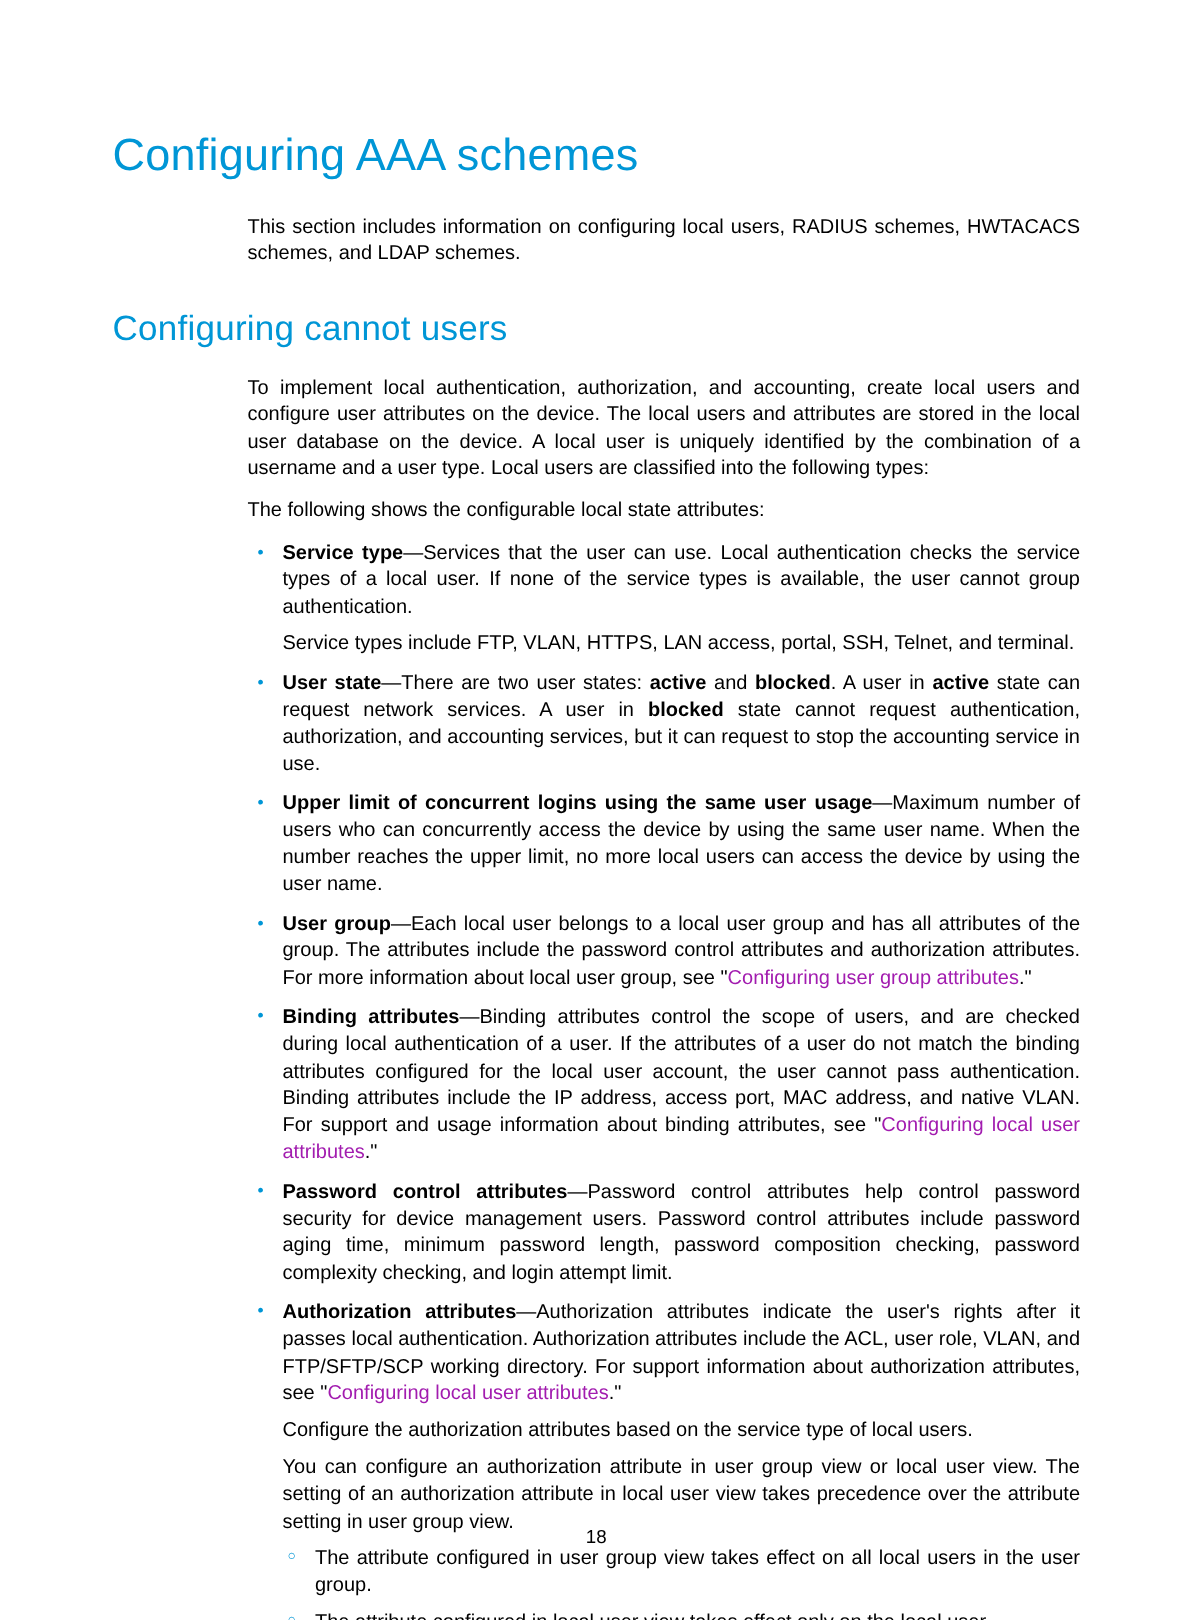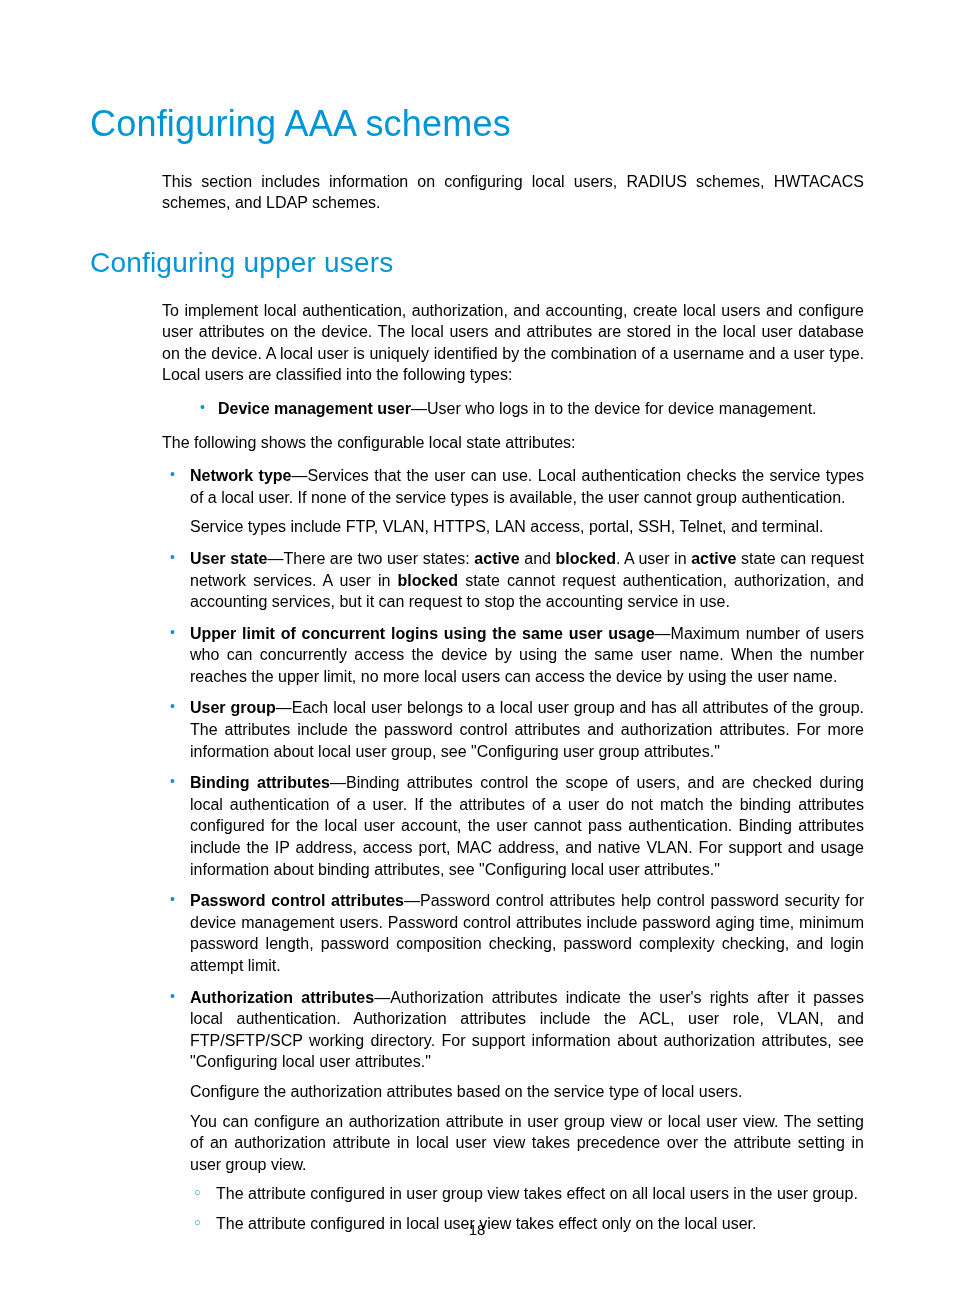--- a/index.html
+++ b/index.html
@@ -26,21 +26,21 @@
     letter-spacing: 0.2px;
   }
   h2.subtitle {
     font-weight: 300;
     font-size: 28px;
     color: #0096d6;
     margin: 30px 0 18px 0;
     letter-spacing: 0.2px;
   }
   .body-indent {
-    margin-left: 72px;
+    margin-left: 108px;
   }
   p {
     margin: 0 0 12px 0;
     text-align: justify;
   }
   ul.bullets, ul.subbullets {
     list-style: none;
     padding: 0;
     margin: 4px 0 12px 0;
   }
@@ -81,21 +81,21 @@
     content: "○";
     position: absolute;
     left: 4px;
     top: 1px;
     color: #0096d6;
     font-size: 11px;
     line-height: 1.6;
   }
   .b { font-weight: 700; }
   a.link {
-    color: #000000;
+    color: #a21caf;
     text-decoration: none;
   }
   .pagenum {
     position: absolute;
     bottom: 56px;
     left: 0;
     width: 954px;
     text-align: center;
     font-size: 15px;
   }
@@ -104,37 +104,34 @@
 <body>
 
 <div class="page">
 
   <h1 class="title">Configuring AAA schemes</h1>
 
   <div class="body-indent">
     <p>This section includes information on configuring local users, RADIUS schemes, HWTACACS schemes, and LDAP schemes.</p>
   </div>
 
-  <h2 class="subtitle">Configuring upper users</h2>
+  <h2 class="subtitle">Configuring cannot users</h2>
 
   <div class="body-indent">
     <p>To implement local authentication, authorization, and accounting, create local users and configure user attributes on the device. The local users and attributes are stored in the local user database on the device. A local user is uniquely identified by the combination of a username and a user type. Local users are classified into the following types:</p>
 
     <ul class="bullets inner">
-      <li>
-        <span class="b">Device management user</span><span>—User who logs in to the device for device management.</span>
-      </li>
     </ul>
 
     <p>The following shows the configurable local state attributes:</p>
 
     <ul class="bullets">
 
       <li>
-        <span class="b">Network type</span><span>—Services that the user can use. Local authentication checks the service types of a local user. If none of the service types is available, the user cannot group authentication.</span>
+        <span class="b">Service type</span><span>—Services that the user can use. Local authentication checks the service types of a local user. If none of the service types is available, the user cannot group authentication.</span>
         <div class="li-p">Service types include FTP, VLAN, HTTPS, LAN access, portal, SSH, Telnet, and terminal.</div>
       </li>
 
       <li>
         <span class="b">User state</span><span>—There are two user states: </span><span class="b">active</span><span> and </span><span class="b">blocked</span><span>. A user in </span><span class="b">active</span><span> state can request network services. A user in </span><span class="b">blocked</span><span> state cannot request authentication, authorization, and accounting services, but it can request to stop the accounting service in use.</span>
       </li>
 
       <li>
         <span class="b">Upper limit of concurrent logins using the same user usage</span><span>—Maximum number of users who can concurrently access the device by using the same user name. When the number reaches the upper limit, no more local users can access the device by using the user name.</span>
       </li>

